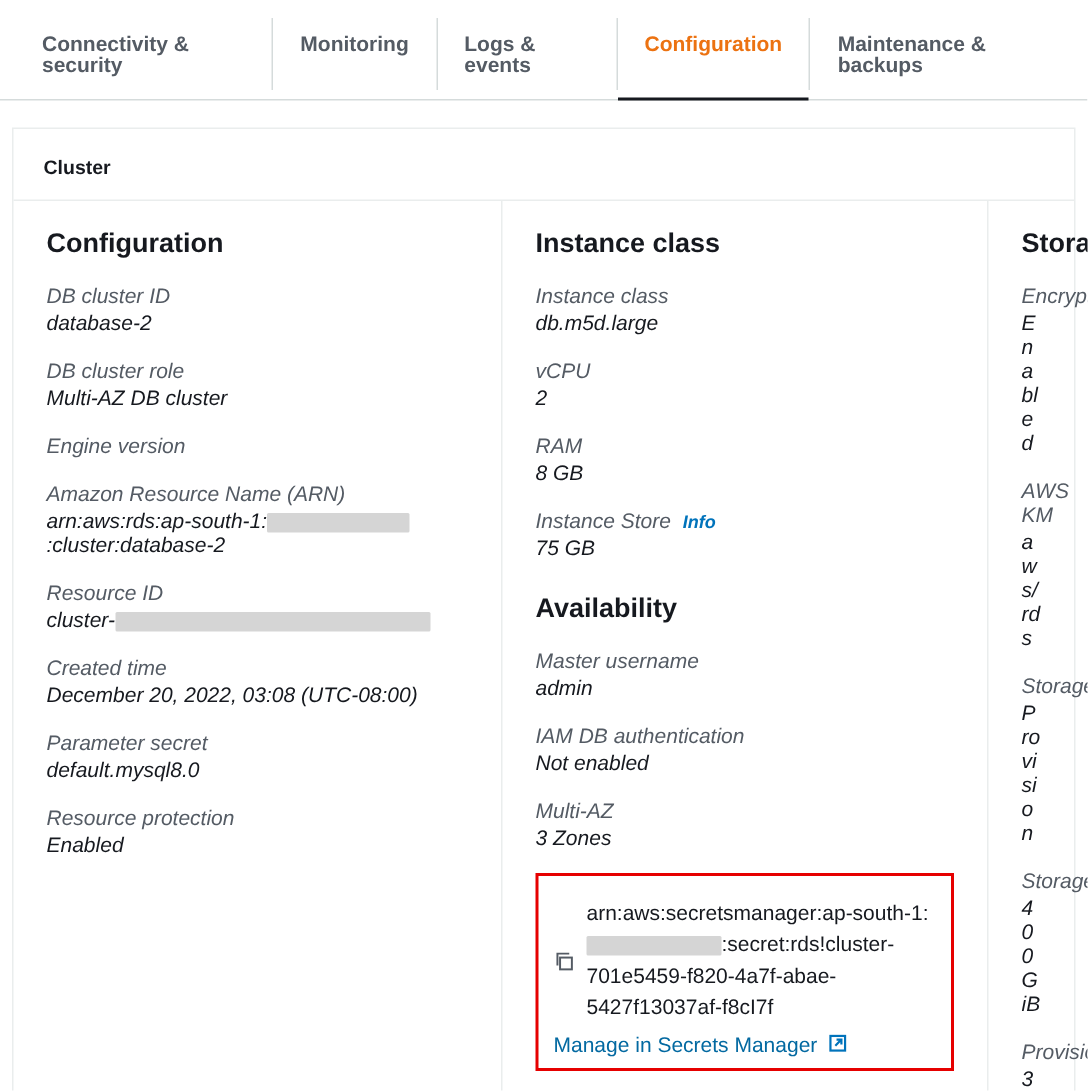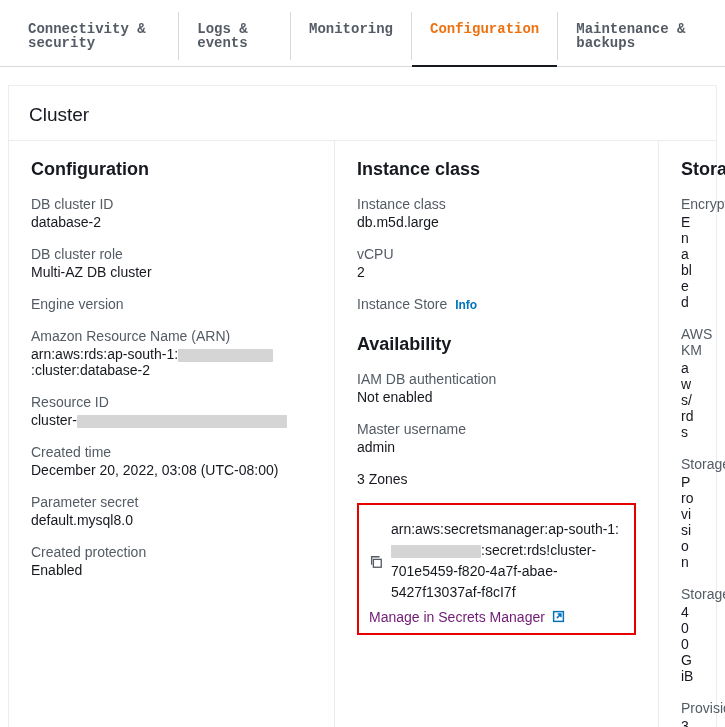--- a/index.html
+++ b/index.html
@@ -10,21 +10,20 @@
       background: #fff;
       width: 725px;
       height: 727px;
       overflow: hidden;
     }
     .tabs {
       display: flex;
       border-bottom: 1px solid #d5dbdb;
       padding: 0 10px;
       margin-top: 6px;
-      font-family: Liberation Mono, monospace;
     }
     .tab {
       padding: 10px 18px;
       font-size: 14px;
       font-weight: 700;
       color: #545b64;
       cursor: pointer;
       border-right: 1px solid #d5dbdb;
       margin: 6px 0;
       line-height: 1;
@@ -43,43 +42,43 @@
       height: 2px;
       background: #16191f;
     }
     .panel {
       border: 1px solid #eaeded;
       margin: 18px 8px 0 8px;
       background: #fff;
     }
     .panel-header {
       padding: 18px 20px 14px 20px;
-      font-size: 19px;
-      font-weight: 400;
+      font-size: 13px;
+      font-weight: 700;
     }
     .panel-body {
       display: flex;
       border-top: 1px solid #eaeded;
     }
     .col {
       padding: 18px 22px 22px 22px;
       border-right: 1px solid #eaeded;
       min-width: 0;
     }
     .col:last-child { border-right: none; }
     .col-1 { width: 326px; flex-shrink: 0; }
     .col-2 { width: 324px; flex-shrink: 0; }
     .col-3 { flex: 1; }
     .section-title {
       font-size: 18px;
       font-weight: 700;
       margin-bottom: 16px;
     }
     .section-title.sub { margin-top: 22px; }
-    .field { margin-bottom: 16px; }
+    .field { margin-bottom: 16px; font-style: italic; }
     .field .label {
       color: #545b64;
       font-size: 14px;
       margin-bottom: 2px;
     }
     .field .value {
       color: #16191f;
       font-size: 14px;
       word-wrap: break-word;
     }
@@ -119,34 +118,34 @@
       word-wrap: break-word;
       line-height: 1.5;
     }
     .ext-icon {
       width: 13px;
       height: 13px;
       vertical-align: -1px;
       margin-left: 3px;
     }
     .manage-link {
-      color: #701a75;
+      color: #0369a1;
       font-size: 14px;
       margin-top: 6px;
       display: inline-block;
       cursor: pointer;
     }
   </style>
 </head>
 <body>
 
 <div class="tabs">
   <div class="tab">Connectivity &amp; security</div>
+  <div class="tab">Monitoring</div>
   <div class="tab">Logs &amp; events</div>
-  <div class="tab">Monitoring</div>
   <div class="tab active">Configuration</div>
   <div class="tab">Maintenance &amp; backups</div>
 </div>
 
 <div class="panel">
   <div class="panel-header">Cluster</div>
   <div class="panel-body">
 
     <div class="col col-1">
       <div class="section-title">Configuration</div>
@@ -183,59 +182,65 @@
         <div class="label">Created time</div>
         <div class="value">December 20, 2022, 03:08 (UTC-08:00)</div>
       </div>
 
       <div class="field">
         <div class="label">Parameter secret</div>
         <div class="value">default.mysql8.0</div>
       </div>
 
       <div class="field">
-        <div class="label">Created protection</div>
+        <div class="label">Resource protection</div>
         <div class="value">Enabled</div>
       </div>
     </div>
 
     <div class="col col-2">
       <div class="section-title">Instance class</div>
 
       <div class="field">
         <div class="label">Instance class</div>
         <div class="value">db.m5d.large</div>
       </div>
 
       <div class="field">
         <div class="label">vCPU</div>
         <div class="value">2</div>
       </div>
 
+      <div class="field">
+        <div class="label">RAM</div>
+        <div class="value">8 GB</div>
+      </div>
 
       <div class="field">
         <div class="label">
           <span>Instance Store</span>
           <span class="info-link">Info</span>
         </div>
+        <div class="value">75 GB</div>
       </div>
 
       <div class="section-title sub">Availability</div>
+
+      <div class="field">
+        <div class="label">Master username</div>
+        <div class="value">admin</div>
+      </div>
 
       <div class="field">
         <div class="label">IAM DB authentication</div>
         <div class="value">Not enabled</div>
       </div>
 
       <div class="field">
-        <div class="label">Master username</div>
-        <div class="value">admin</div>
-      </div>
-
-      <div class="field">
+        <div class="label">Multi-AZ</div>
         <div class="value">3 Zones</div>
       </div>
 
       <div class="highlight-box">
         <div class="arn-row">
           <svg class="copy-icon" viewBox="0 0 16 16" fill="none" stroke="#545b64" stroke-width="1.5">
             <rect x="5" y="5" width="9" height="9"></rect>
             <path d="M3 11 L3 2 L12 2"></path>
           </svg>
           <div class="arn-text">

